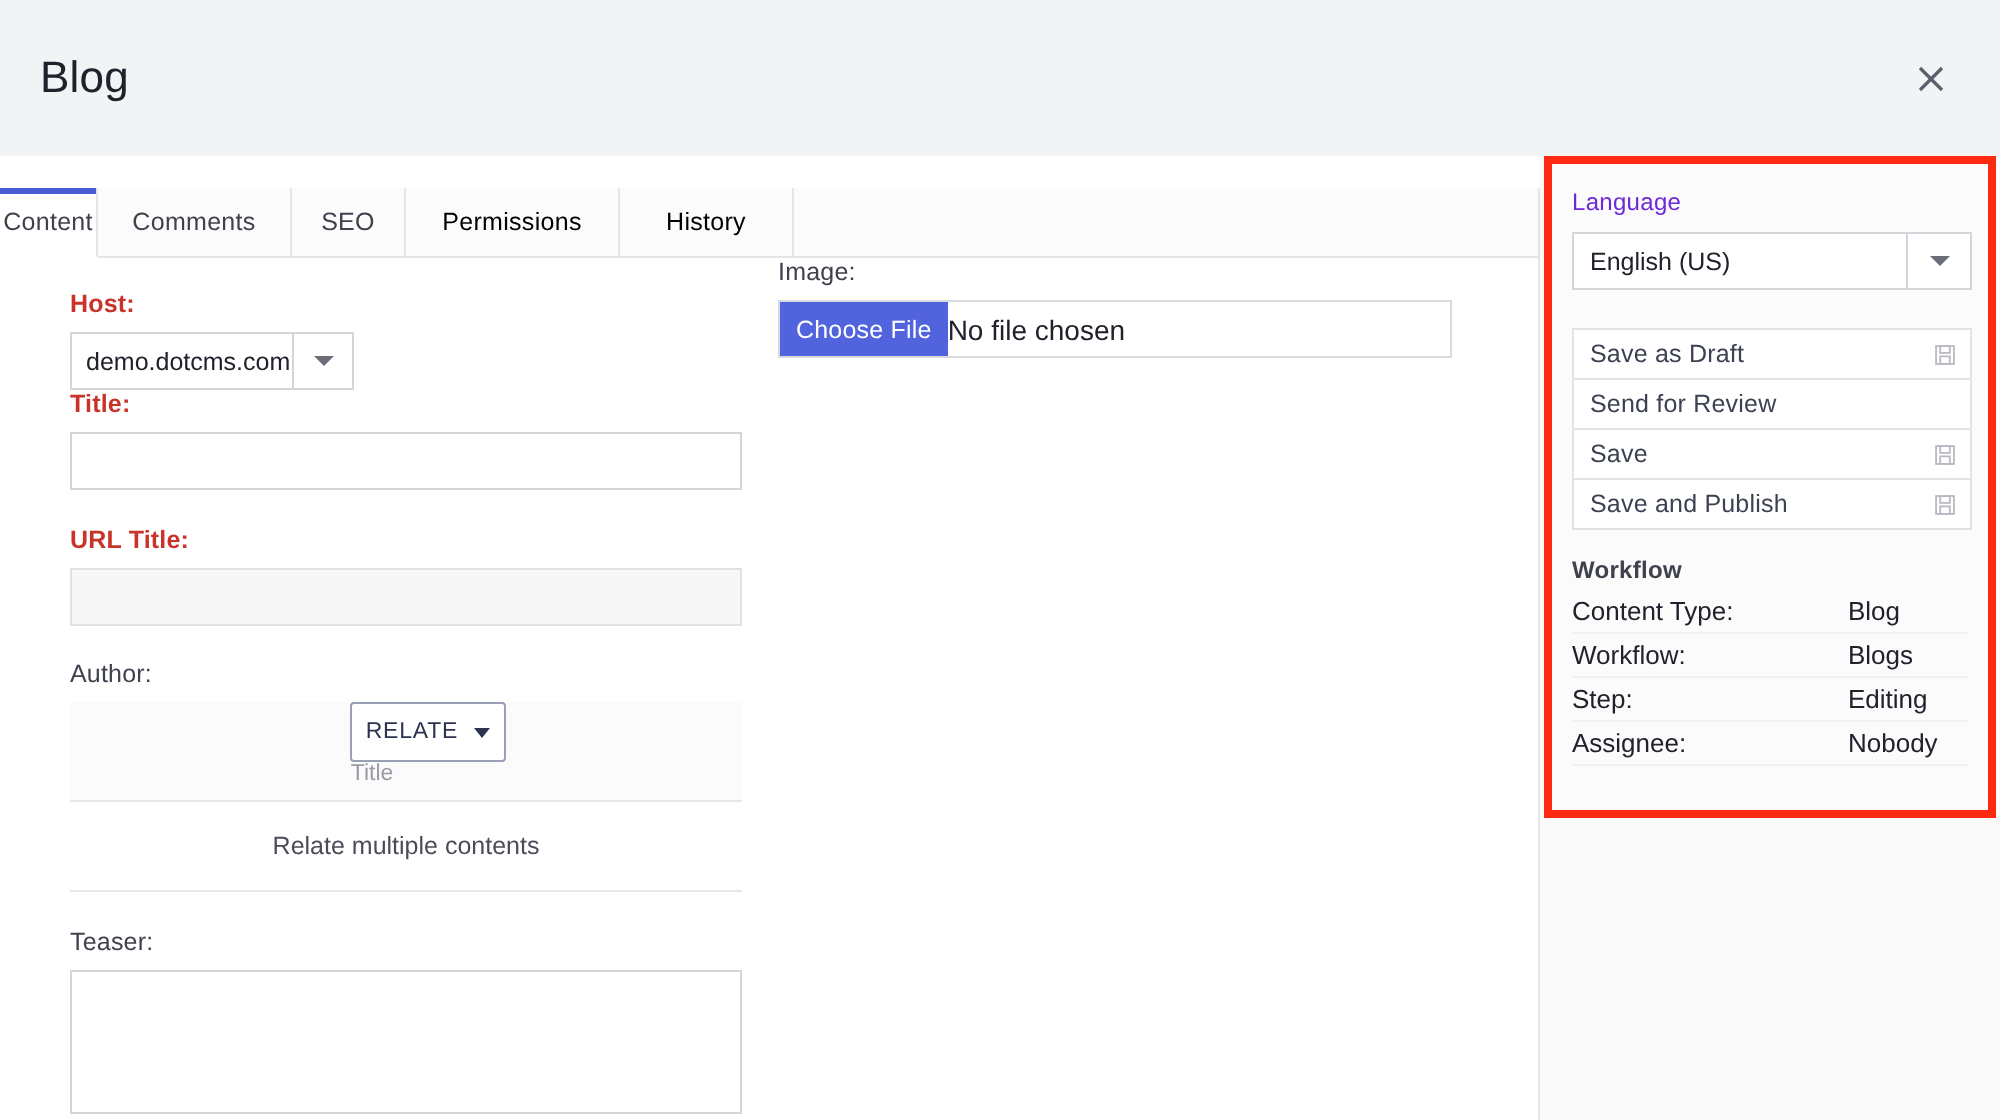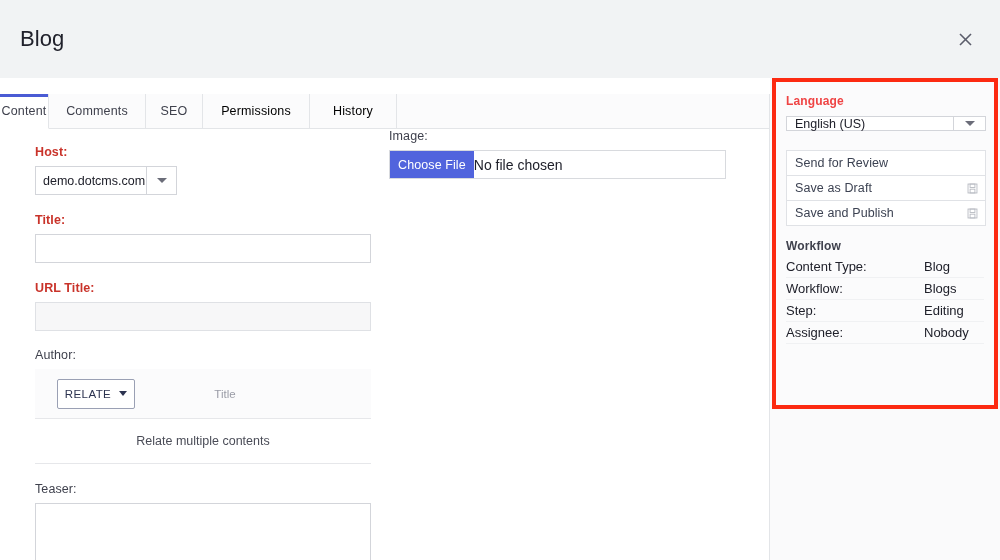--- a/index.html
+++ b/index.html
@@ -216,20 +216,21 @@
     width: 336px;
     border: none;
   }
   .relate-header {
     display: flex;
     align-items: center;
     height: 50px;
     border-bottom: 1px solid #e6e7ea;
     background: #fbfbfc;
     padding-left: 22px;
+    flex-direction: column;
   }
   .relate-btn {
     width: 78px;
     height: 30px;
     border: 1px solid #9aa0b4;
     border-radius: 2px;
     background: #ffffff;
     display: flex;
     align-items: center;
     justify-content: center;
@@ -298,30 +299,30 @@
     position: absolute;
     top: 0; left: 0;
     width: 100%;
     height: 100%;
     padding: 12px 10px 0 10px;
     background: #fbfbfc;
   }
 
   .sb-section-title {
     font-size: 12px;
-    font-weight: bold;
-    color: #ef4444;
+    font-weight: normal;
+    color: #6d28d9;
     margin-bottom: 8px;
     letter-spacing: 0.15px;
   }
 
   .lang-select {
     display: flex;
     width: 200px;
-    height: 15px;
+    height: 29px;
     border: 1px solid #d3d5da;
     background: #ffffff;
     cursor: pointer;
   }
   .lang-select .val {
     flex: 1;
     display: flex;
     align-items: center;
     padding-left: 8px;
     font-size: 12.5px;
@@ -407,21 +408,21 @@
     <div class="tab tab-4 disabled">
       <span>History</span>
     </div>
     <div class="tabs-filler"></div>
   </div>
 
   <div class="main">
 
     <div class="col-left">
 
-      <div class="field" style="margin-bottom:18px;">
+      <div class="field" style="">
         <label class="field-label required">Host:</label>
         <div class="select-host">
           <div class="val">demo.dotcms.com</div>
           <div class="arrow">
               <span class="caret"></span>
             </div>
         </div>
       </div>
 
       <div class="field" style="margin-bottom:18px;">
@@ -481,33 +482,41 @@
       <div class="lang-select">
         <div class="val">English (US)</div>
         <div class="arrow">
             <span class="caret"></span>
           </div>
       </div>
 
       <div class="actions">
 
         <div class="action-item">
-          <span>Send for Review</span>
-          <span></span>
-        </div>
-
-        <div class="action-item">
           <span>Save as Draft</span>
           <svg class="save-icon" viewBox="0 0 16 16" fill="none" stroke="#9fa3ad" stroke-width="1.3">
             <rect x="1.5" y="1.5" width="13" height="13"></rect>
             <rect x="4.5" y="1.5" width="7" height="5"></rect>
             <rect x="4.5" y="9" width="7" height="5.5"></rect>
           </svg>
         </div>
 
+        <div class="action-item">
+          <span>Send for Review</span>
+          <span></span>
+        </div>
+
+        <div class="action-item">
+          <span>Save</span>
+          <svg class="save-icon" viewBox="0 0 16 16" fill="none" stroke="#9fa3ad" stroke-width="1.3">
+            <rect x="1.5" y="1.5" width="13" height="13"></rect>
+            <rect x="4.5" y="1.5" width="7" height="5"></rect>
+            <rect x="4.5" y="9" width="7" height="5.5"></rect>
+          </svg>
+        </div>
 
         <div class="action-item">
           <span>Save and Publish</span>
           <svg class="save-icon" viewBox="0 0 16 16" fill="none" stroke="#9fa3ad" stroke-width="1.3">
             <rect x="1.5" y="1.5" width="13" height="13"></rect>
             <rect x="4.5" y="1.5" width="7" height="5"></rect>
             <rect x="4.5" y="9" width="7" height="5.5"></rect>
           </svg>
         </div>
 

